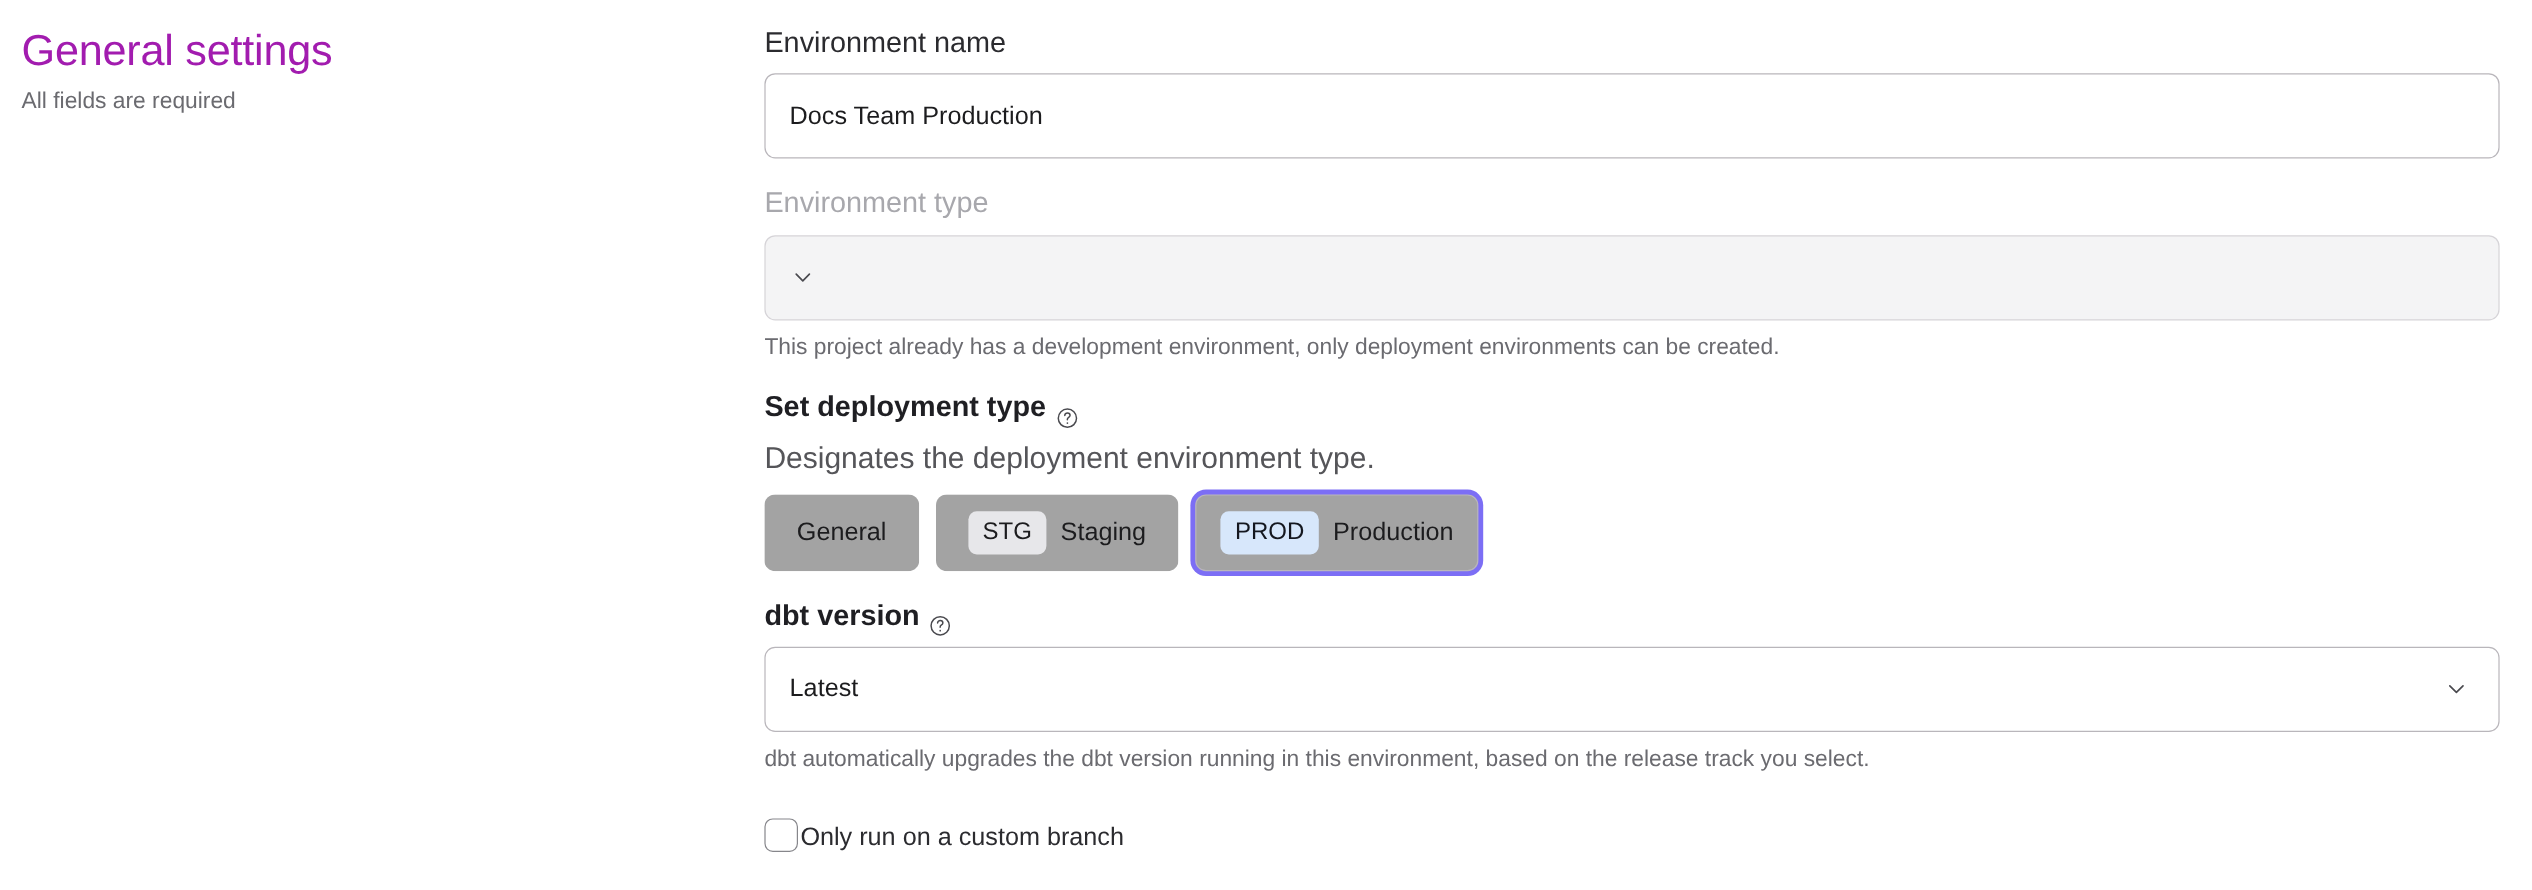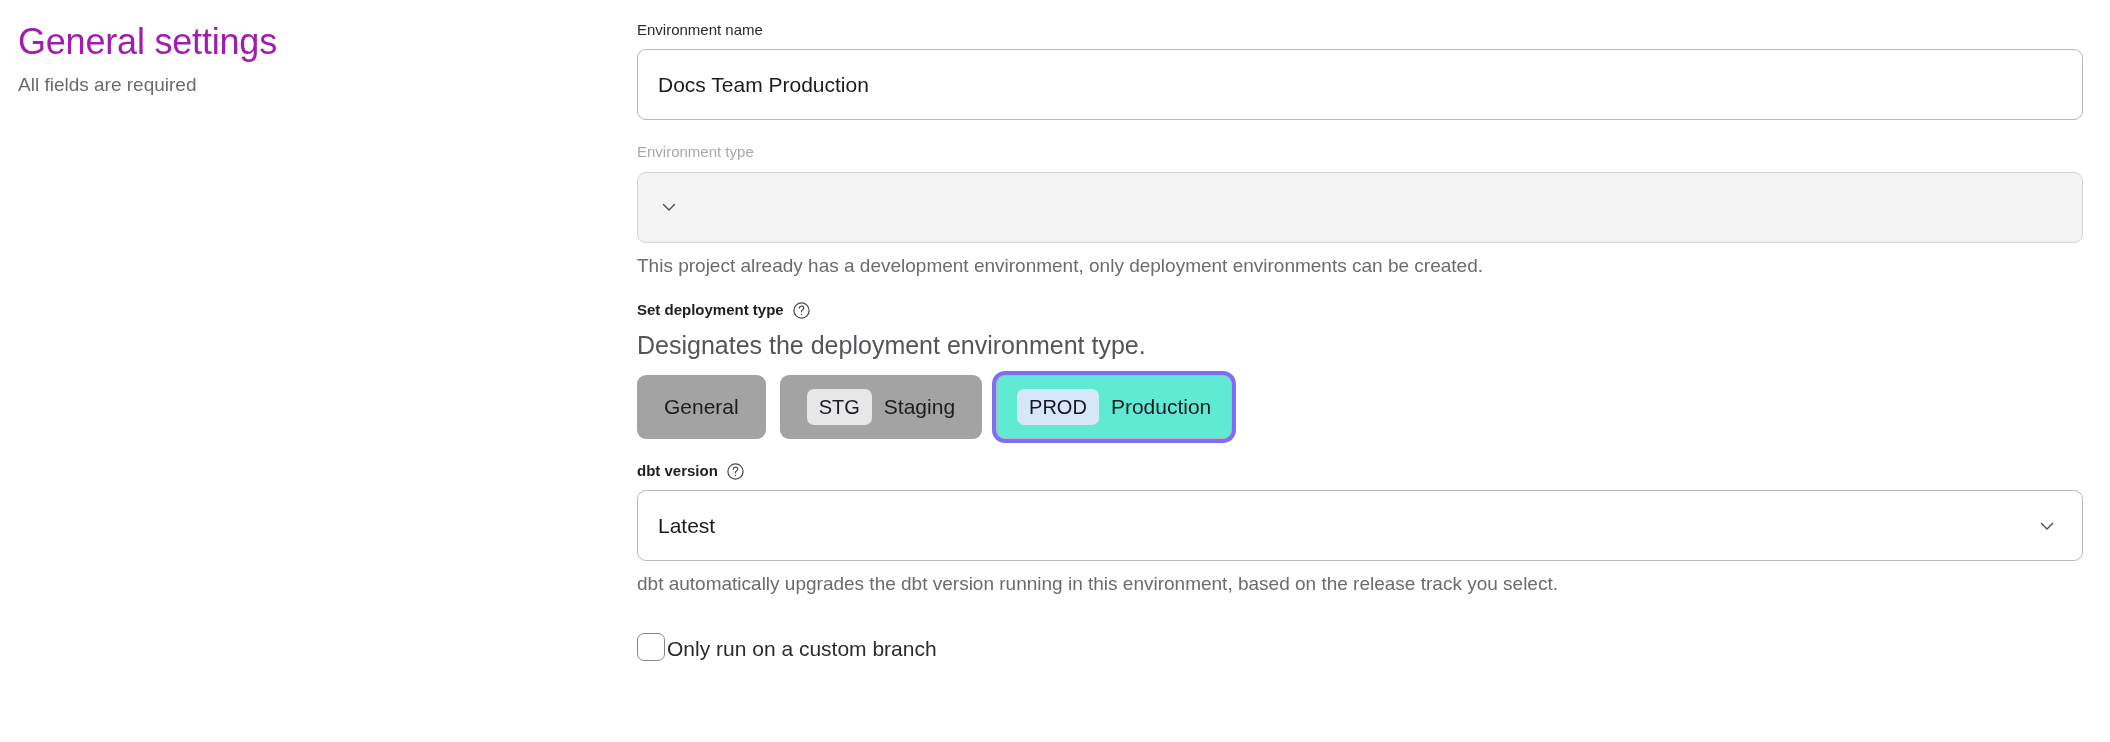--- a/index.html
+++ b/index.html
@@ -41,26 +41,26 @@
 
   
   .form-col {
     position: absolute;
     left: 637px;
     top: 20px;
     width: 1446px;
   }
 
   .field-label {
-    font-size: 15px;
+    font-size: 24px;
     color: #2b2b2f;
     line-height: 1.35;
     margin-bottom: 9px;
     display: flex;
-    align-items: flex-start;
+    align-items: flex-end;
     gap: 8px;
   }
   .field-label.disabled { color: #a8a8ad; }
   .field-label.strong { font-weight: 700; color: #1f1f23; }
 
   .help-icon {
     width: 19px;
     height: 19px;
     flex: 0 0 auto;
     display: inline-block;
@@ -137,21 +137,21 @@
     justify-content: center;
     height: 36px;
     padding: 0 12px;
     border-radius: 7px;
     font-size: 20px;
     font-weight: 400;
     background: #e7e7ea;
     color: #1c1c1e;
   }
   .seg-btn.selected {
-    background: #5eead4;
+    background: #a3a3a3;
     border: 1px solid #b9b6bb;
     box-shadow: 0 0 0 4px #7c6ef5;
     padding: 0 20px;
   }
   .seg-btn.selected .badge {
     background: #d7e7fb;
     color: #14171f;
   }
 
   

